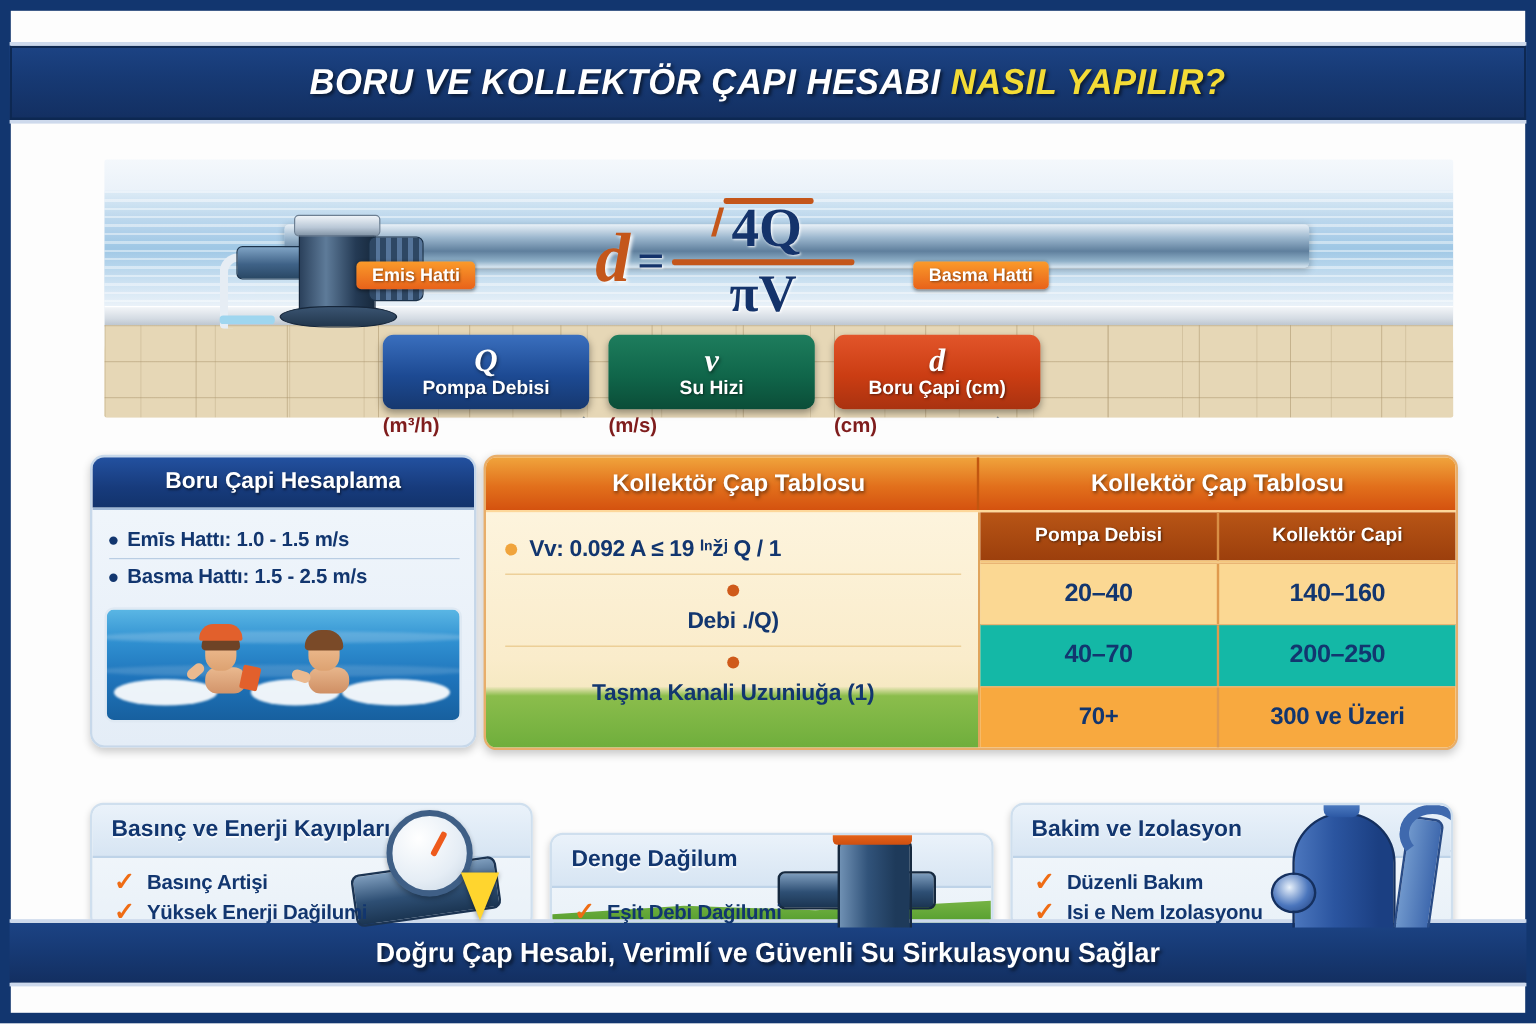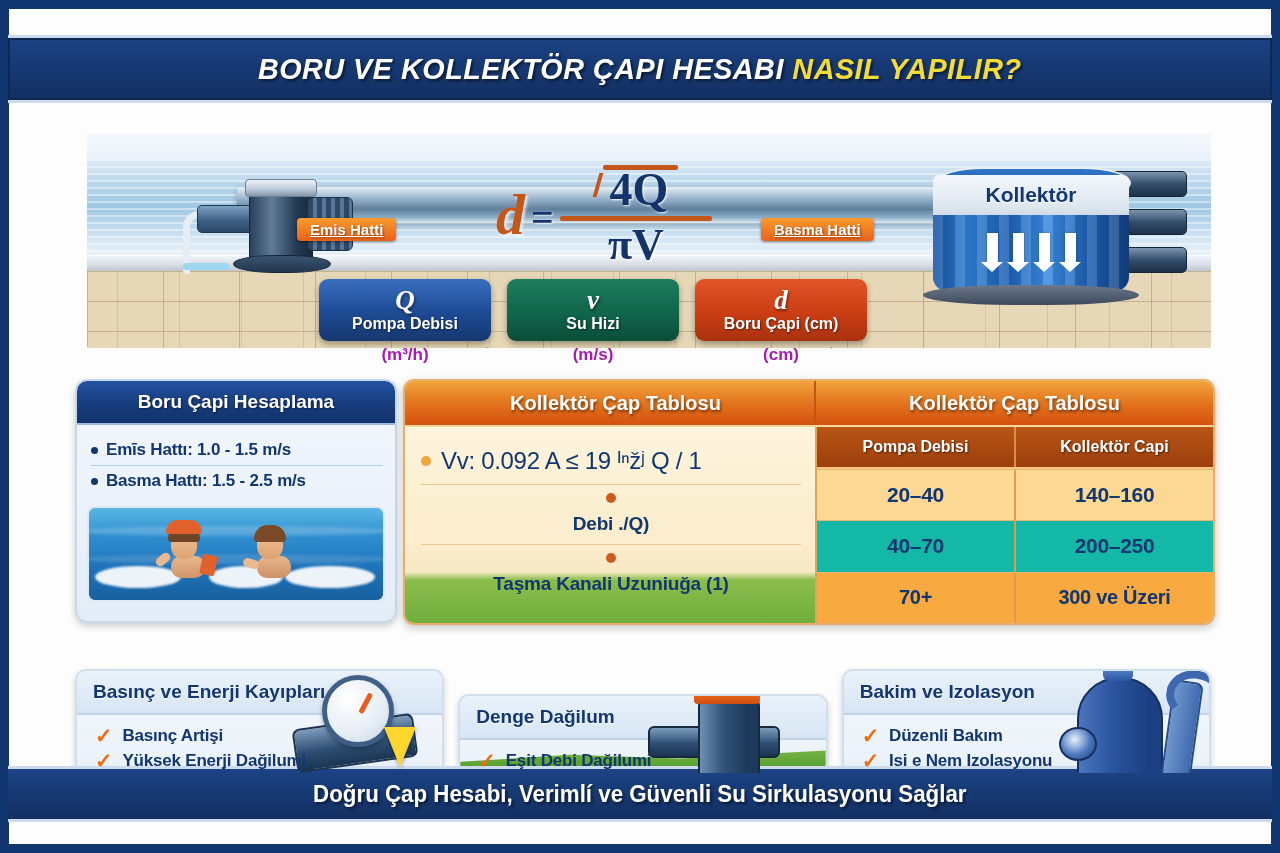--- a/index.html
+++ b/index.html
@@ -176,21 +176,20 @@
 
   
   .tagline{
     position:absolute;
     background:linear-gradient(180deg,#fa9a2a,#e8621a);
     color:#fff;font-weight:bold;font-size:15px;
     padding:3px 13px;border-radius:4px;
     box-shadow:0 1px 3px rgba(0,0,0,.45);
     text-shadow:1px 1px 2px rgba(0,0,0,.45);
     white-space:nowrap;
-    text-decoration:underline;
   }
   .tag-emis{left:288px;top:209px;}
   .tag-basma{left:752px;top:209px;}
   .tagdot{
     position:absolute;width:9px;height:9px;background:#1d3a5c;
     transform:rotate(45deg);
   }
   .tagdot.a{left:395px;top:216px;}
   .tagdot.b{left:740px;top:216px;}
 
@@ -252,22 +251,22 @@
     font-size:27px;line-height:.95;text-shadow:1px 2px 3px rgba(0,0,0,.5);
   }
   .chip .cap{
     font-size:16px;font-weight:bold;line-height:1.1;margin-top:1px;
     text-shadow:1px 1px 2px rgba(0,0,0,.5);white-space:nowrap;
   }
   .chip.blue{left:0;background:linear-gradient(180deg,#3a6fbe,#1d4a93 55%,#16386f);}
   .chip.green{left:188px;background:linear-gradient(180deg,#1e7d5d,#10664a 55%,#0b4d38);}
   .chip.red{left:376px;background:linear-gradient(180deg,#e2552a,#cb3d13 55%,#a93210);}
   .unit{
-    position:absolute;top:66px;width:172px;text-align:center;
-    font-size:17px;font-weight:bold;color:#a21caf;
+    position:absolute;top:66px;width:172px;text-align:left;
+    font-size:17px;font-weight:bold;color:#7f1d1d;
   }
   .unit.u1{left:0;} .unit.u2{left:188px;} .unit.u3{left:376px;}
 
   
   .panel-left{
     position:absolute;left:66px;top:370px;width:318px;height:240px;
     background:linear-gradient(180deg,#f2f7fc,#e4edf7);
     border:2px solid #c7d8ea;border-radius:12px;
     box-shadow:0 3px 7px rgba(0,0,0,.2);
     overflow:hidden;
@@ -359,21 +358,21 @@
   }
   .po-row{
     display:flex;align-items:center;gap:10px;padding:8px 0 9px;
     color:#12366f;
   }
   .po-row + .po-row{border-top:1px solid #e9c88a;flex-direction:column;}
   .dot-o{width:10px;height:10px;border-radius:50%;flex:none;}
   .dot-o.l{background:#f0a43c;}
   .dot-o.d{background:#cf5a1a;}
   .po-formula{
-    font-size:24px;font-weight:normal;letter-spacing:-.3px;white-space:nowrap;
+    font-size:19px;font-weight:bold;letter-spacing:-.3px;white-space:nowrap;
   }
   .po-txt{font-size:19px;font-weight:bold;letter-spacing:-.2px;}
 
   
   .po-right{
     width:396px;display:flex;flex-direction:column;
     border-left:2px solid #e0a45c;
   }
   .tbl-head{
     display:flex;height:40px;
@@ -538,38 +537,20 @@
     <div class="pump">
       <div class="pump-u"></div>
         <div class="pump-u2"></div>
       <div class="pump-arm"></div>
       <div class="pump-body"></div>
       <div class="pump-cap"></div>
       <div class="pump-flange"></div>
       <div class="pump-base"></div>
     </div>
 
-    <div class="tank">
-      <div class="tank-pipes">
-        <div class="tpipe" style="top:0"></div>
-        <div class="tpipe" style="top:38px"></div>
-        <div class="tpipe" style="top:76px"></div>
-      </div>
-      <div class="tank-top"></div>
-      <div class="tank-collar"></div>
-      <div class="tank-body"></div>
-      <div class="tank-label">Kollektör</div>
-      <div class="tank-arrows">
-        <div class="tarr"></div>
-          <div class="tarr"></div>
-          <div class="tarr"></div>
-          <div class="tarr"></div>
-      </div>
-      <div class="tank-foot"></div>
-    </div>
 
     <div class="tagdot a"></div>
     <div class="tagdot b"></div>
   </div>
 
   <div class="tagline tag-emis">Emis Hatti</div>
   <div class="tagline tag-basma">Basma Hatti</div>
 
   <div class="formula">
     <span class="f-d">d</span>

